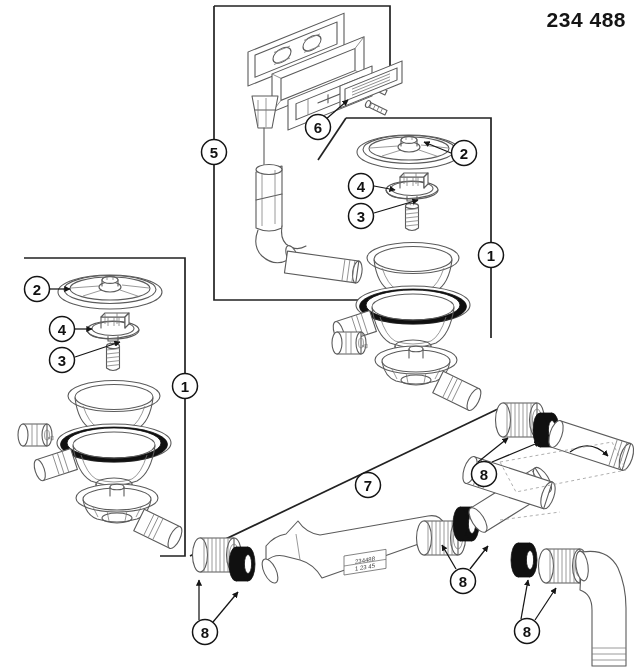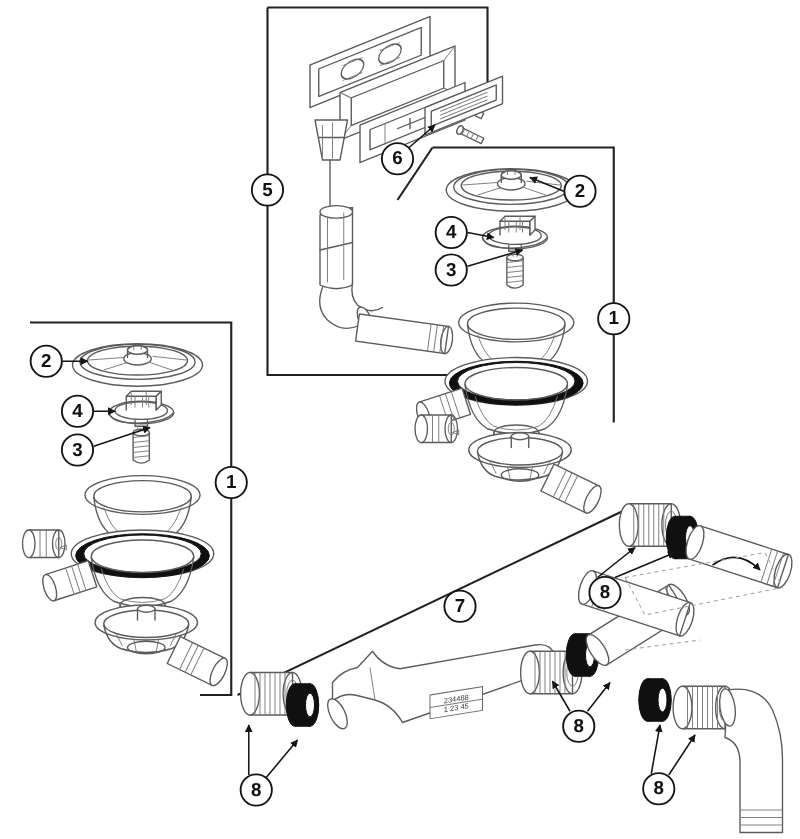--- a/index.html
+++ b/index.html
@@ -8,20 +8,21 @@
   #sheet{position:relative;width:640px;height:671px;background:#ffffff;}
   #art{position:absolute;left:0;top:0;}
   .ttl{position:absolute;right:14px;top:8px;font-size:21px;font-weight:bold;
        letter-spacing:.5px;color:#151515;}
 </style>
 </head>
 <body>
 
 <div id="sheet">
 
+  <div class="ttl">234 488</div>
 
   <svg id="art" width="640" height="671" viewBox="0 0 640 671">
     <defs>
       <marker id="ah" viewBox="0 0 10 10" refX="9" refY="5" markerWidth="5" markerHeight="5" orient="auto-start-reverse">
         <path d="M0,0 L10,5 L0,10 z" fill="#151515"></path>
       </marker>
       <style>
         .o{fill:none;stroke:#5b5b5b;stroke-width:1.1;stroke-linejoin:round;stroke-linecap:round;}
         .oT{fill:#fff;stroke:#5b5b5b;stroke-width:1.1;stroke-linejoin:round;stroke-linecap:round;}
         .th{fill:none;stroke:#787878;stroke-width:.75;}

